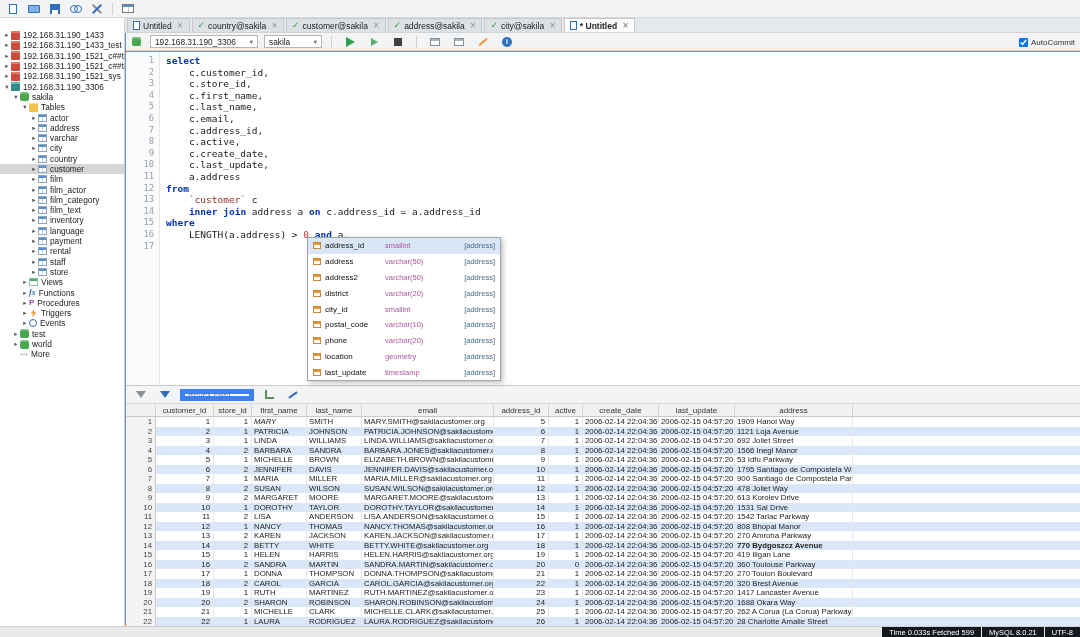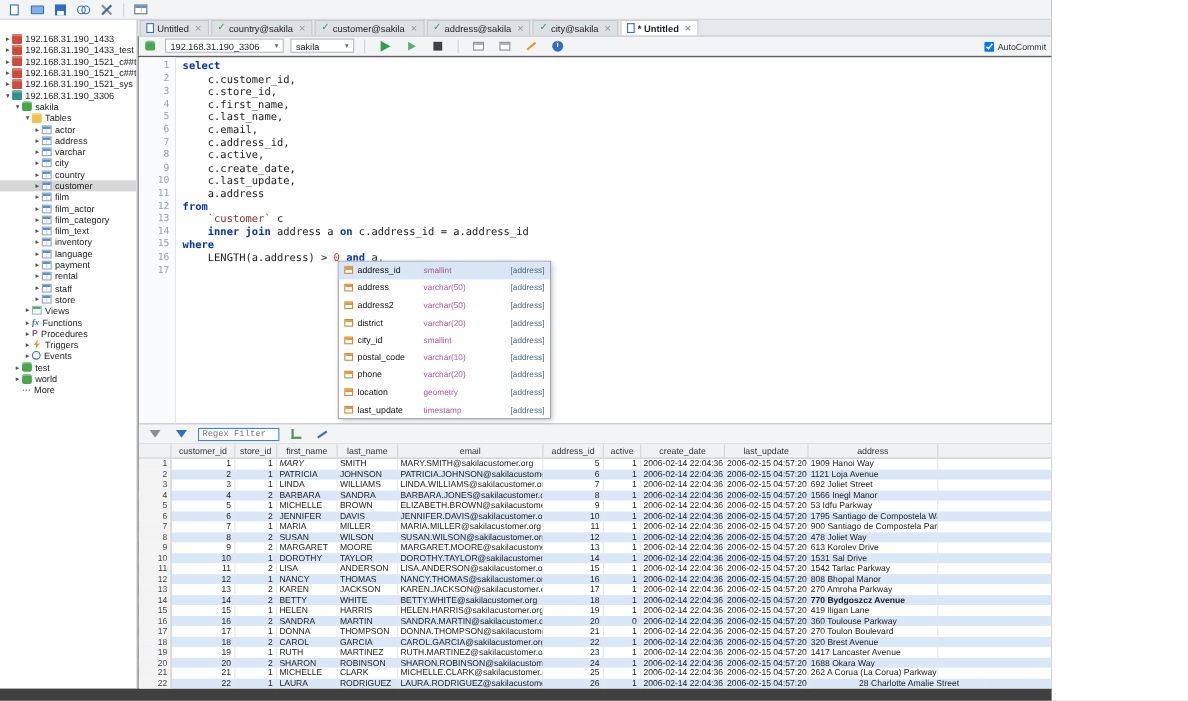--- a/index.html
+++ b/index.html
@@ -1,17 +1,17 @@
 <!DOCTYPE html>
 <html><head>
 <meta charset="utf-8">
 <style>
   *{box-sizing:border-box;margin:0;padding:0}
   html,body{width:1080px;height:637px;overflow:hidden;font-family:"Liberation Sans",sans-serif;font-size:9px;color:#222;background:#fff}
-  #app{position:absolute;left:0;top:0;width:956px;height:637px;background:#404040}
+  #app{position:absolute;left:0;top:0;width:1080px;height:637px;background:#f97316}
 
   
   .main-toolbar{position:absolute;left:0;top:0;width:100%;height:18px;background:#f3f4f5;border-bottom:1px solid #d8d8d8;display:flex;align-items:center;gap:3px;padding-left:4px}
   .tb-btn{width:18px;height:15px;display:flex;align-items:center;justify-content:center;cursor:default}
   .sep{width:1px;height:12px;background:#d0d0d0;margin:0 3px}
 
   .ic-page{width:8px;height:10px;background:#fff;border:1px solid #2f6fbd}
   .ic-folder-open{width:12px;height:8px;background:#7fb3e8;border:1px solid #2f6fbd;border-radius:1px}
   .ic-floppy{width:10px;height:10px;background:#2f6fbd;position:relative}
   .ic-floppy::after{content:"";position:absolute;left:2px;bottom:0;width:6px;height:4px;background:#fff}
@@ -81,21 +81,21 @@
   .ac-icon{width:8px;height:7px;border:1px solid #c98c3a;background:linear-gradient(#ef9434 0 2px,#fff 0);flex:0 0 auto}
   .ac-name{width:56px;color:#111;overflow:hidden}
   .ac-type{color:#b0569d;font-size:7.5px}
   .ac-src{margin-left:auto;color:#4a6b8a;font-size:7.5px}
 
   
   .results{position:absolute;left:126px;top:385px;right:0;bottom:11px;background:#fff;border-top:1px solid #c9c9c9;overflow:hidden}
   .filter-bar{height:18px;background:#f3f4f5;border-bottom:1px solid #d8d8d8;display:flex;align-items:center;gap:6px;padding-left:6px}
   .ic-funnel{width:0;height:0;border-left:5px solid transparent;border-right:5px solid transparent;border-top:7px solid #8a8f94}
   .ic-funnel.blue{border-top-color:#2f6fbd}
-  .filter-input{width:74px;height:12px;font-size:8px;border:1px solid #3b82f6;padding:0 3px;font-family:Liberation Mono, monospace}
+  .filter-input{width:74px;height:12px;font-size:8px;border:5px solid #3b82f6;padding:0 3px;font-family:Liberation Sans, sans-serif}
   .ic-share{width:9px;height:9px;border-left:2px solid #5a8f5a;border-bottom:2px solid #5a8f5a}
   .ic-pencil{width:10px;height:2px;background:#2f6fbd;transform:rotate(-35deg)}
   .grid-header{display:flex;height:13px;background:#f0f1f2;border-bottom:1px solid #c9c9c9;font-size:8px;color:#333}
   .gh-cell{border-right:1px solid #d4d4d4;display:flex;align-items:center;justify-content:center;overflow:hidden;white-space:nowrap;flex:0 0 auto;cursor:default}
   .gh-fill{flex:1 1 auto;border-right:none}
   .g-row{display:flex;height:9.5px;font-size:7.8px}
   .g-row:nth-child(even){background:#d9e7f8}
   .g-cell{border-right:1px solid #e3e8ee;overflow:hidden;white-space:nowrap;display:flex;align-items:center;padding:0 2px;flex:0 0 auto;cursor:default}
   .g-cell.al-r{justify-content:flex-end;padding-right:3px}
   .g-cell.rownum{background:#f3f3f3;color:#444;border-right:1px solid #c9c9c9;justify-content:flex-end;padding-right:3px}
@@ -756,19 +756,24 @@
           <div class="g-cell rownum" style="width: 30px;">22</div>
           <div class="g-cell al-r" style="width: 58px;">22</div>
           <div class="g-cell al-r" style="width: 38px;">1</div>
           <div class="g-cell" style="width: 55px;">LAURA</div>
           <div class="g-cell" style="width: 55px;">RODRIGUEZ</div>
           <div class="g-cell" style="width: 132px;">LAURA.RODRIGUEZ@sakilacustomer.org</div>
           <div class="g-cell al-r" style="width: 55px;">26</div>
           <div class="g-cell al-r" style="width: 34px;">1</div>
           <div class="g-cell" style="width: 76px;">2006-02-14 22:04:36</div>
           <div class="g-cell" style="width: 76px;">2006-02-15 04:57:20</div>
-          <div class="g-cell" style="width: 118px; margin-left: 44px;">28 Charlotte Amalie Street</div>
+          <div class="g-cell" style="width: 118px;">28 Charlotte Amalie Street</div>
         </div>
       </div>
   </div>
 
+  <div class="status-bar">
+    <div class="seg">Time 0.033s Fetched 599</div>
+    <div class="seg">MySQL 8.0.21</div>
+    <div class="seg">UTF-8</div>
+  </div>
 
 </div>
 
 </body></html>

